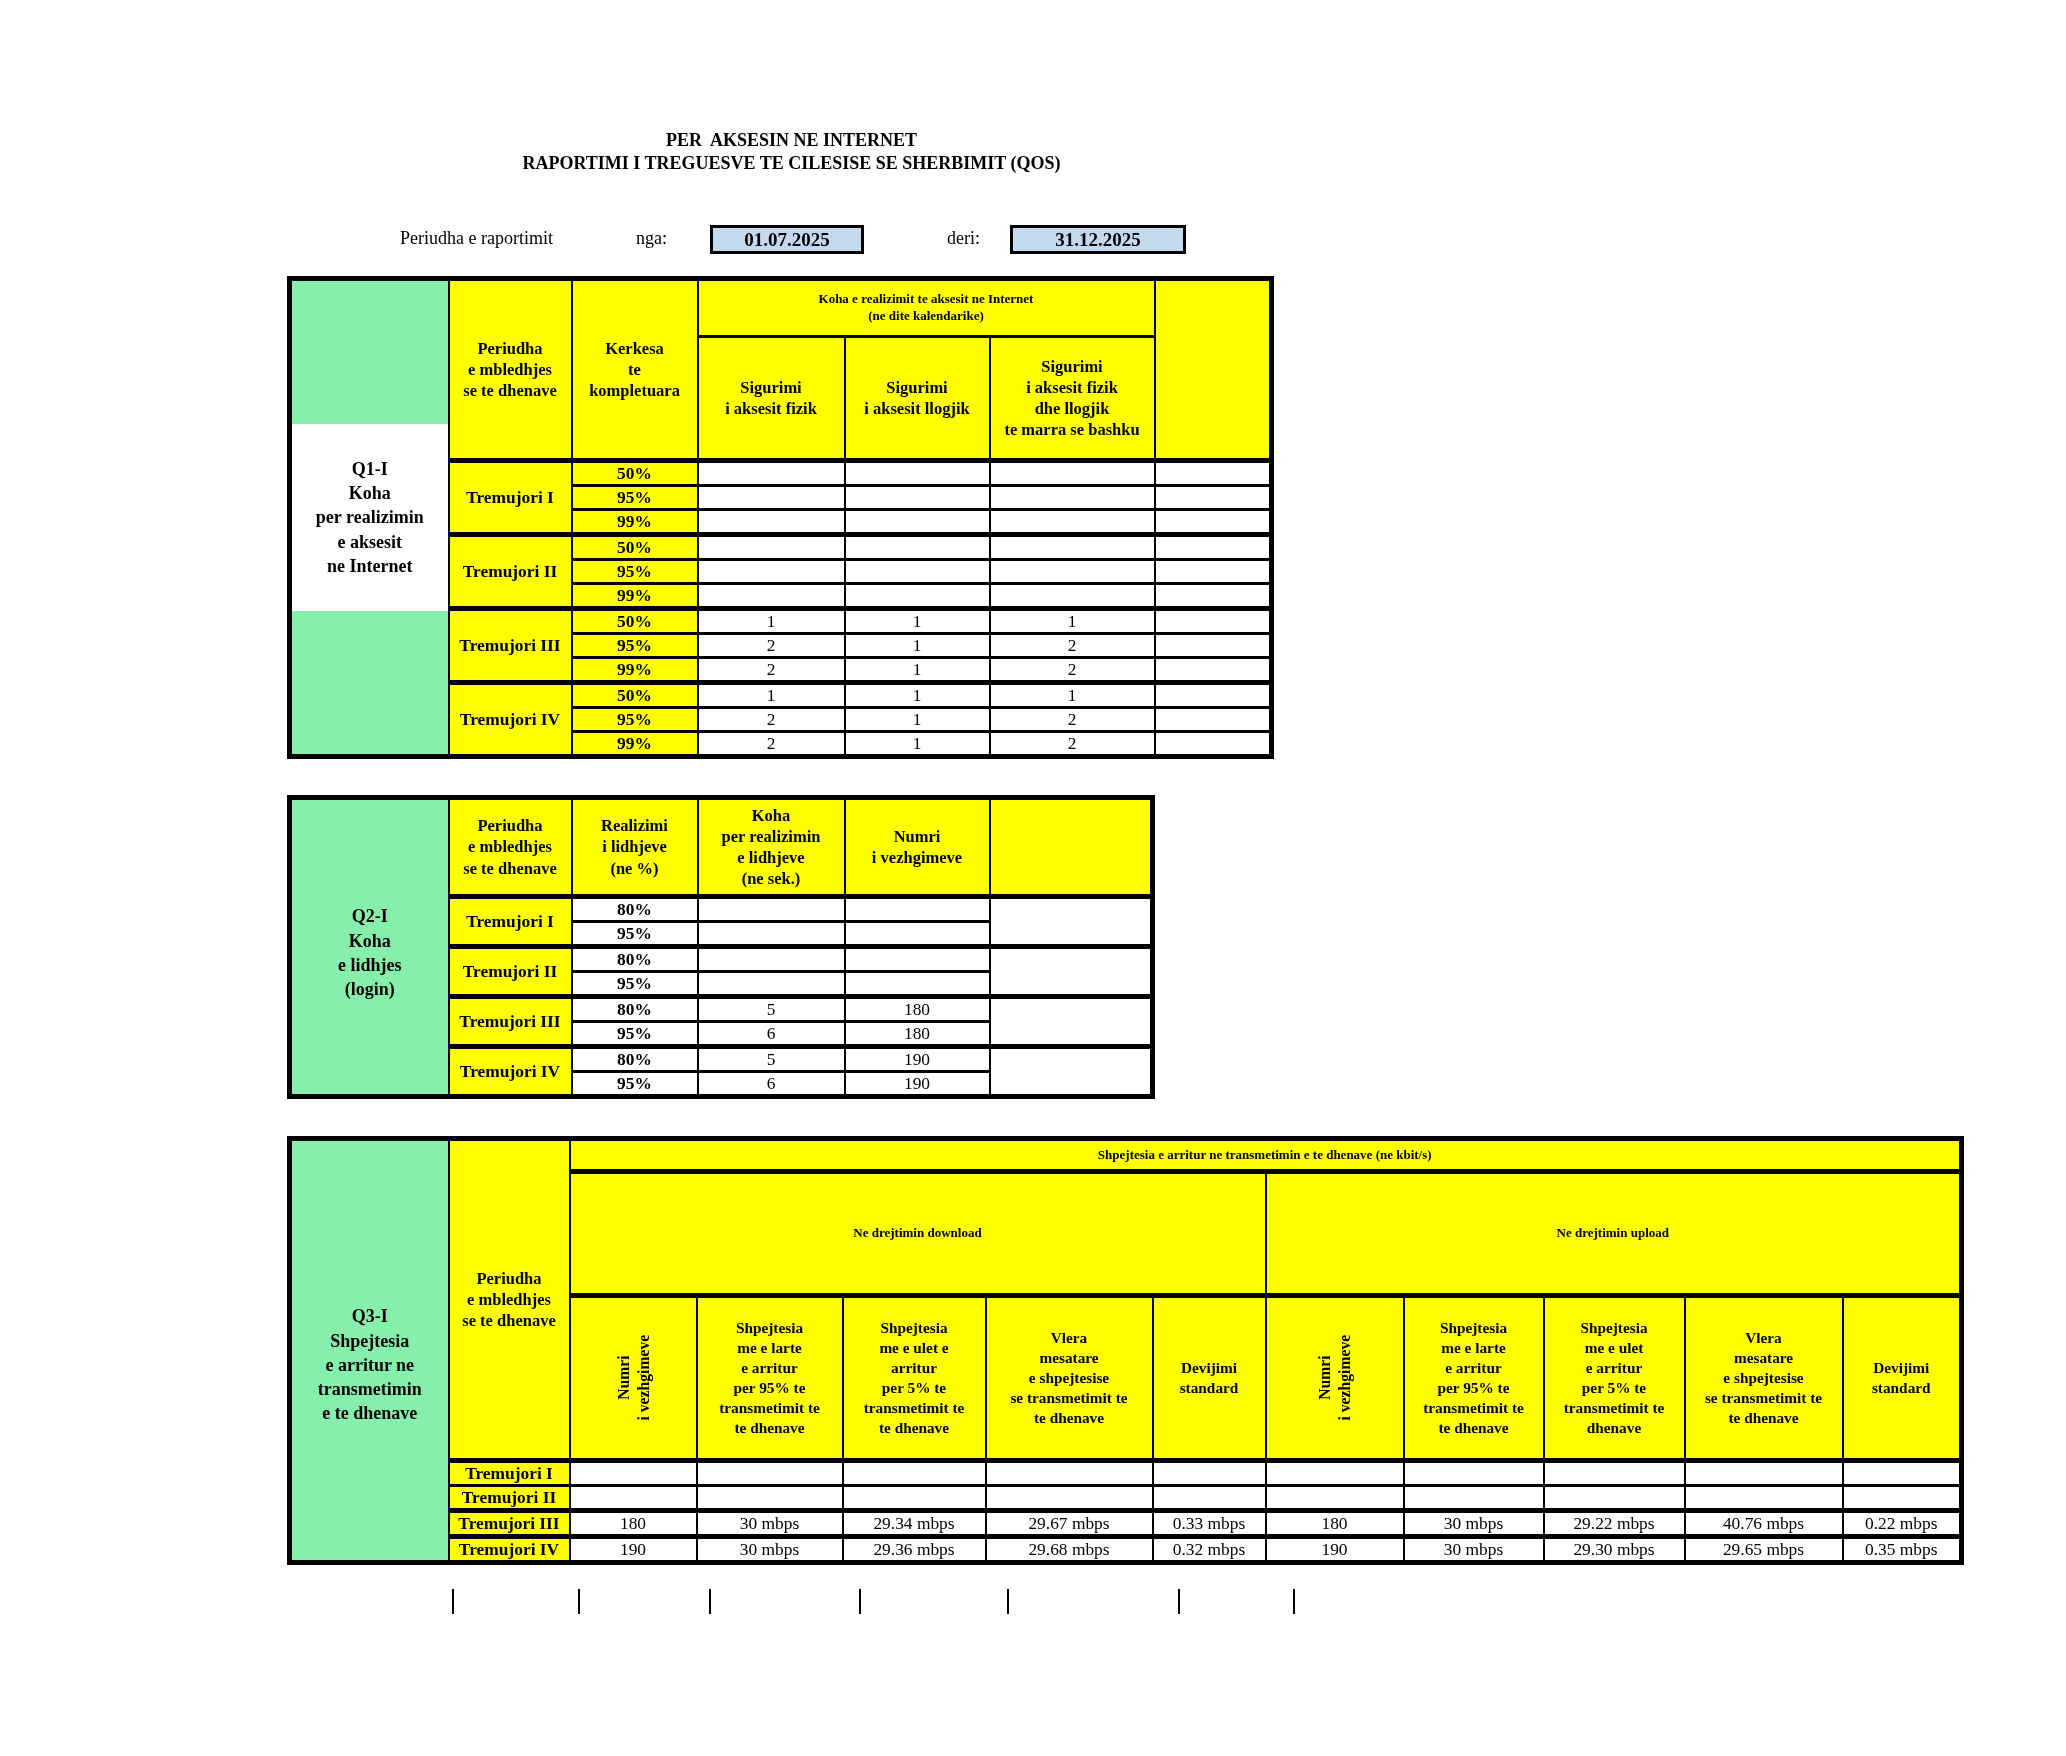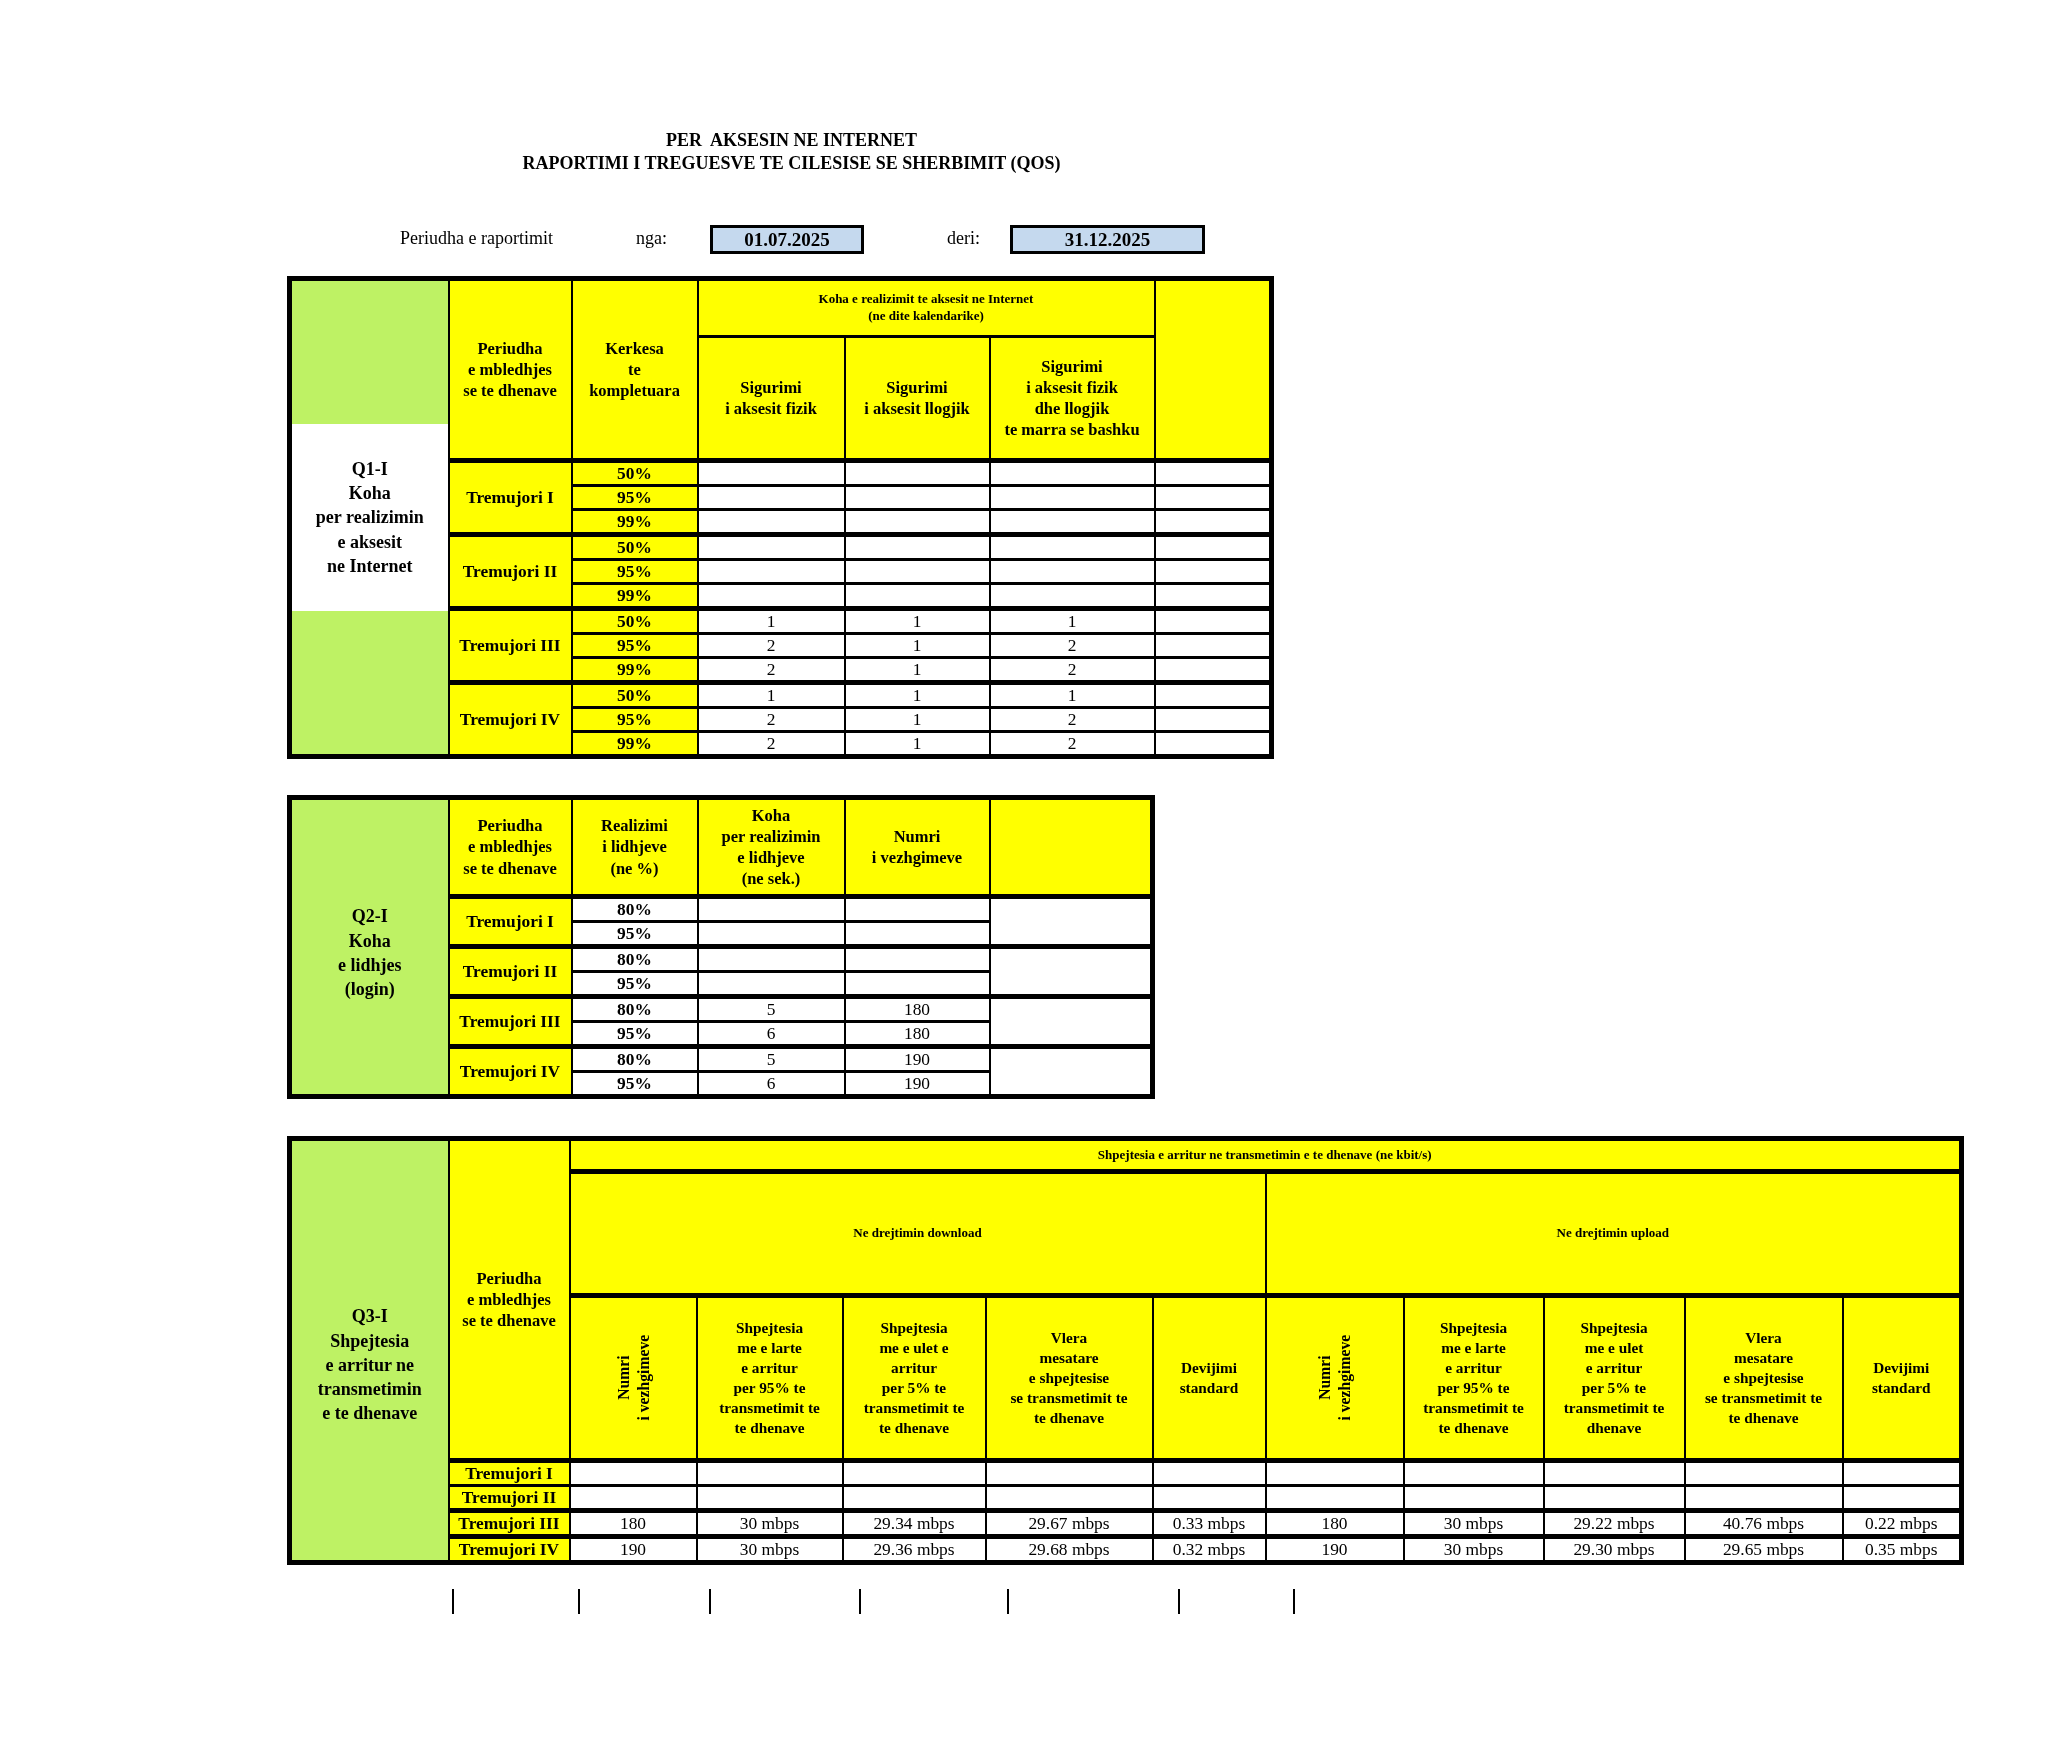--- a/index.html
+++ b/index.html
@@ -22,21 +22,21 @@
     position:absolute;border-collapse:collapse;table-layout:fixed;
     border:5.8px solid #000;background:#fff;
   }
   table.tbl td{
     border:2.5px solid #000;border-top-width:3.3px;border-bottom-width:3.3px;
     text-align:center;vertical-align:middle;padding:0;overflow:hidden;
   }
   tr.gt > td{border-top-width:5.4px;}
   tr.hb > td{border-bottom-width:5.4px;}
   .yellow{background:#ffff00;}
-  .red{background:#bef264;}
+  .red{background:#86efac;}
   .hdr{font-weight:bold;font-size:16.5px;line-height:1.28;white-space:pre-line;}
   .hdr3{font-weight:bold;font-size:15.3px;line-height:1.3;white-space:pre-line;}
   .big{font-size:13px;}
   .code{font-weight:bold;font-size:18px;line-height:1.35;white-space:pre-line;text-align:center;}
   .pct{font-weight:bold;font-size:17.4px;}
   .trem{font-weight:bold;font-size:17.4px;white-space:nowrap;}
   .val{font-size:17.4px;}
   td.colA{vertical-align:top;border-right-width:4.1px;}
   .colA-white{
     background:#ffffff;width:100%;height:187px;
@@ -58,21 +58,21 @@
 
 <div class="title-block">
   <div class="title-line">PER  AKSESIN NE INTERNET</div>
   <div class="title-line">RAPORTIMI I TREGUESVE TE CILESISE SE SHERBIMIT (QOS)</div>
 </div>
 
 <div class="plabel" style="left:400px;top:228px;">Periudha e raportimit</div>
 <div class="plabel" style="left:636px;top:228px;">nga:</div>
 <div class="datebox" style="left:710px;top:225px;width:154px;height:29px;">01.07.2025</div>
 <div class="plabel" style="left:947px;top:228px;">deri:</div>
-<div class="datebox" style="left:1010px;top:225px;width:195px;height:29px;">31.12.2025</div>
+<div class="datebox" style="left:1010px;top:225px;width:176px;height:29px;">31.12.2025</div>
 
 <table class="tbl" style="left:287px;top:276px;">
   <colgroup>
     <col style="width:159px">
       <col style="width:123px">
       <col style="width:126px">
     <col style="width:147px">
       <col style="width:145px">
       <col style="width:165px">
       <col style="width:117px">

